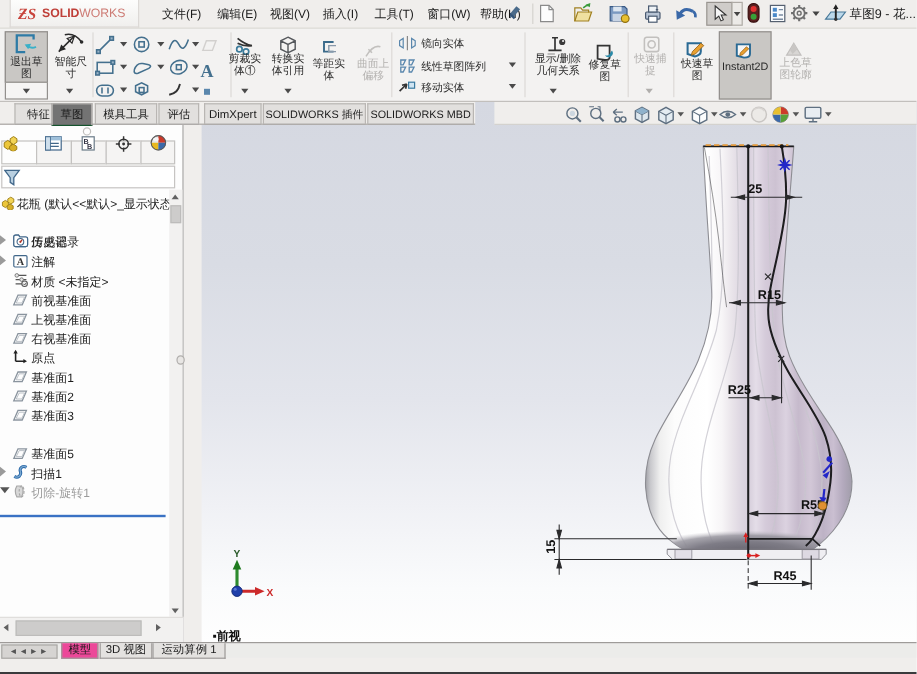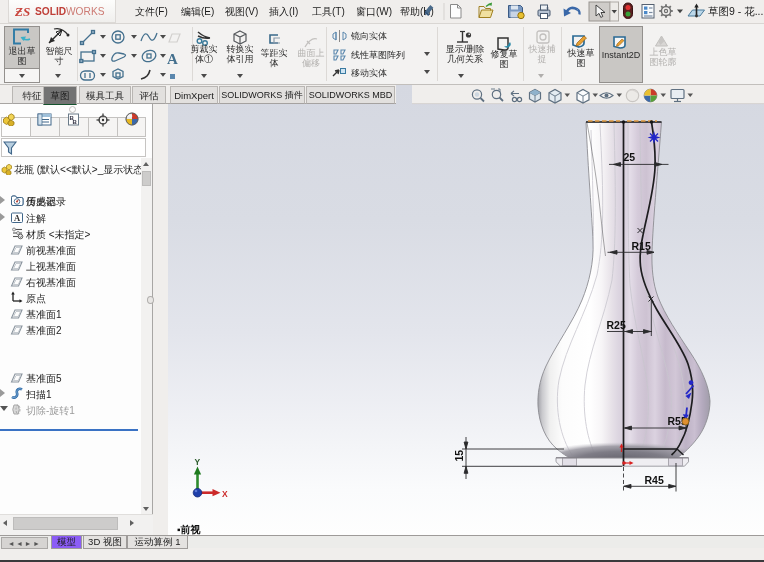--- a/index.html
+++ b/index.html
@@ -28,21 +28,21 @@
 .ptab{position:absolute;top:13px;width:30px;height:20px;background:#f5f4f3;border:1px solid #c4c2c0}
 #ftree{position:absolute;left:0;top:54px;width:141px;height:360px;font-size:10px;color:#1c1c1c}
 .trow{position:absolute;left:0;width:141px;height:16px;white-space:nowrap}
 .trow span{position:absolute;top:2px}
 
 .sb{background:#f2f1f0}
 .thumb{background:#cdcccb;border:1px solid #bdbcbb}
 
 #btabs{left:0;top:535px;width:764px;height:13px;background:#ececea;border-top:1px solid #9e9b99}
 .btab{position:absolute;top:0px;height:13px;background:#e4e2e0;border:1px solid #9e9b99;border-top:none;font-size:9.5px;color:#1b1b1b;text-align:center;line-height:12px}
-.btab.on{background:#8b5cf6}
+.btab.on{background:#ec4899}
 #status{left:0;top:548px;width:764px;height:12px;background:#f1f0ef;border-top:1px solid #cfcdcb;font-size:10px;color:#2b2b2b}
 #bedge{left:0;top:560px;width:764px;height:2px;background:#3a3a3c}
 </style></head>
 <body>
 <div id="app">
 <div class="abs" id="titlebar"></div>
 <div class="abs" id="logo"><svg width="106" height="21" viewBox="0 0 106 21">
 <text x="6" y="15.5" font-size="13" font-style="italic" font-weight="bold" fill="#c8443c" font-family="Liberation Serif">ƵS</text>
 <text x="26" y="14.5" font-size="10.2" font-weight="bold" fill="#bf3f38" font-family="Liberation Sans">SOLID</text>
 <text x="57" y="14.5" font-size="10.2" fill="#cd7b74" font-family="Liberation Sans">WORKS</text>
@@ -566,20 +566,27 @@
           </svg>
           <span style="left:26px">基准面1</span>
         </div>
 <div class="trow" style="top:164px">
           <svg style="position:absolute;left:10px;top:1px" width="14" height="13" viewBox="0 0 14 13">
             <path d="M1.5,11 L5,3 h7 l-3.5,8 z" fill="none" stroke="#8a949e" stroke-width="1.1"></path>
             <path d="M3.5,9.5 L6,4.5 h4.5 l-2.2,5 z" fill="none" stroke="#b8bec4" stroke-width="0.8"></path>
           </svg>
           <span style="left:26px">基准面2</span>
         </div>
+<div class="trow" style="top:180px">
+          <svg style="position:absolute;left:10px;top:1px" width="14" height="13" viewBox="0 0 14 13">
+            <path d="M1.5,11 L5,3 h7 l-3.5,8 z" fill="none" stroke="#8a949e" stroke-width="1.1"></path>
+            <path d="M3.5,9.5 L6,4.5 h4.5 l-2.2,5 z" fill="none" stroke="#b8bec4" stroke-width="0.8"></path>
+          </svg>
+          <span style="left:26px">基准面3</span>
+        </div>
 <div class="trow" style="top:212px">
           <svg style="position:absolute;left:10px;top:1px" width="14" height="13" viewBox="0 0 14 13">
             <path d="M1.5,11 L5,3 h7 l-3.5,8 z" fill="none" stroke="#8a949e" stroke-width="1.1"></path>
             <path d="M3.5,9.5 L6,4.5 h4.5 l-2.2,5 z" fill="none" stroke="#b8bec4" stroke-width="0.8"></path>
           </svg>
           <span style="left:26px">基准面5</span>
         </div>
 <div class="trow" style="top:228px">
           <b style="position:absolute;left:0;top:3px;width:0;height:0;border-top:4px solid transparent;border-bottom:4px solid transparent;border-left:5px solid #9a9a9a"></b>
           <svg style="position:absolute;left:10px;top:0px" width="15" height="14" viewBox="0 0 15 14">

